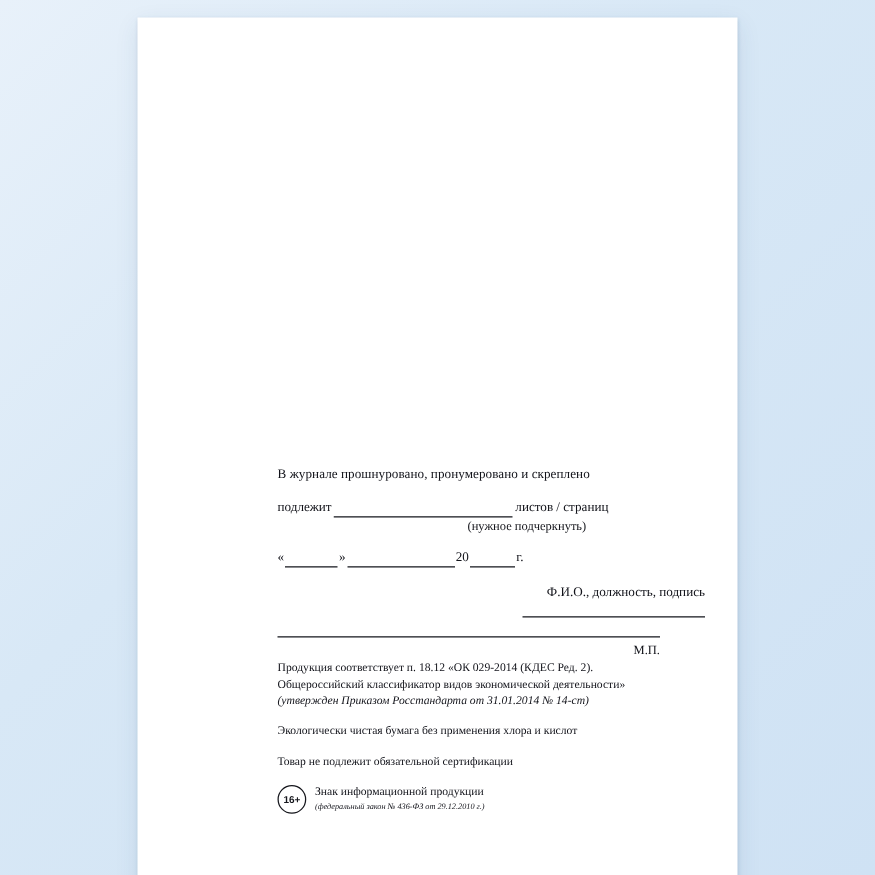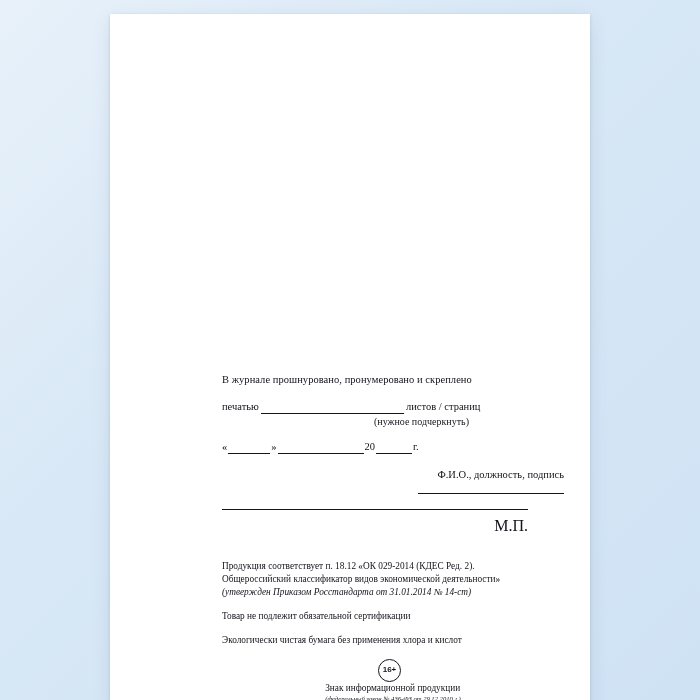--- a/index.html
+++ b/index.html
@@ -67,40 +67,38 @@
   .fio-row { margin-bottom: 2px; flex-direction: column; }
   .full-rule {
     border-bottom: 1px solid #15161c;
     height: 13px;
     width: 306px;
     margin-bottom: 4px;
   }
   .mp {
     text-align: right;
     width: 306px;
-    font-size: 16px;
-    margin-bottom: 22px;
+    font-size: 10px;
   }
   .block-b {
     font-size: 9.3px;
     line-height: 1.42;
   }
   .block-b .p {
     margin-bottom: 11px;
   }
   .block-b .p.tight {
     margin-bottom: 11px;
   }
   .italic { font-style: italic; }
   .block-b .l { display: block; }
   .mark-row {
     display: flex;
     align-items: center;
     margin-top: 2px;
-    flex-direction: column;
   }
   .age-badge {
     flex: 0 0 auto;
     width: 21px;
     height: 21px;
     border: 1px solid #15161c;
     border-radius: 50%;
     display: flex;
     align-items: center;
     justify-content: center;
@@ -125,21 +123,21 @@
 <body>
 
 <div class="stage">
   <div class="page">
     <div class="content">
 
       <div class="block-a">
         <div class="line1">В журнале прошнуровано, пронумеровано и скреплено</div>
 
         <div class="fill-row">
-          <span>печатью</span>
+          <span>подлежит</span>
           <span class="rule rule-long"></span>
           <span>листов / страниц</span>
         </div>
         <div class="sub-note">(нужное подчеркнуть)</div>
 
         <div class="fill-row date-row">
           <span>«</span>
           <span class="rule rule-date1"></span>
           <span>»</span>
           <span class="rule rule-date2"></span>
@@ -157,22 +155,22 @@
         <div class="mp">М.П.</div>
       </div>
 
       <div class="block-b">
         <div class="p">
           <span class="l">Продукция соответствует п. 18.12 «ОК 029-2014 (КДЕС Ред. 2).</span>
           <span class="l">Общероссийский классификатор видов экономической деятельности»</span>
           <span class="l italic">(утвержден Приказом Росстандарта от 31.01.2014 № 14-ст)</span>
         </div>
 
+        <div class="p tight">Экологически чистая бумага без применения хлора и кислот</div>
         <div class="p">Товар не подлежит обязательной сертификации</div>
-        <div class="p tight">Экологически чистая бумага без применения хлора и кислот</div>
 
         <div class="mark-row">
           <span class="age-badge">16+</span>
           <span class="mark-text">
             <span>Знак информационной продукции</span>
             <span class="law">(федеральный закон № 436-ФЗ от 29.12.2010 г.)</span>
           </span>
         </div>
       </div>
 

